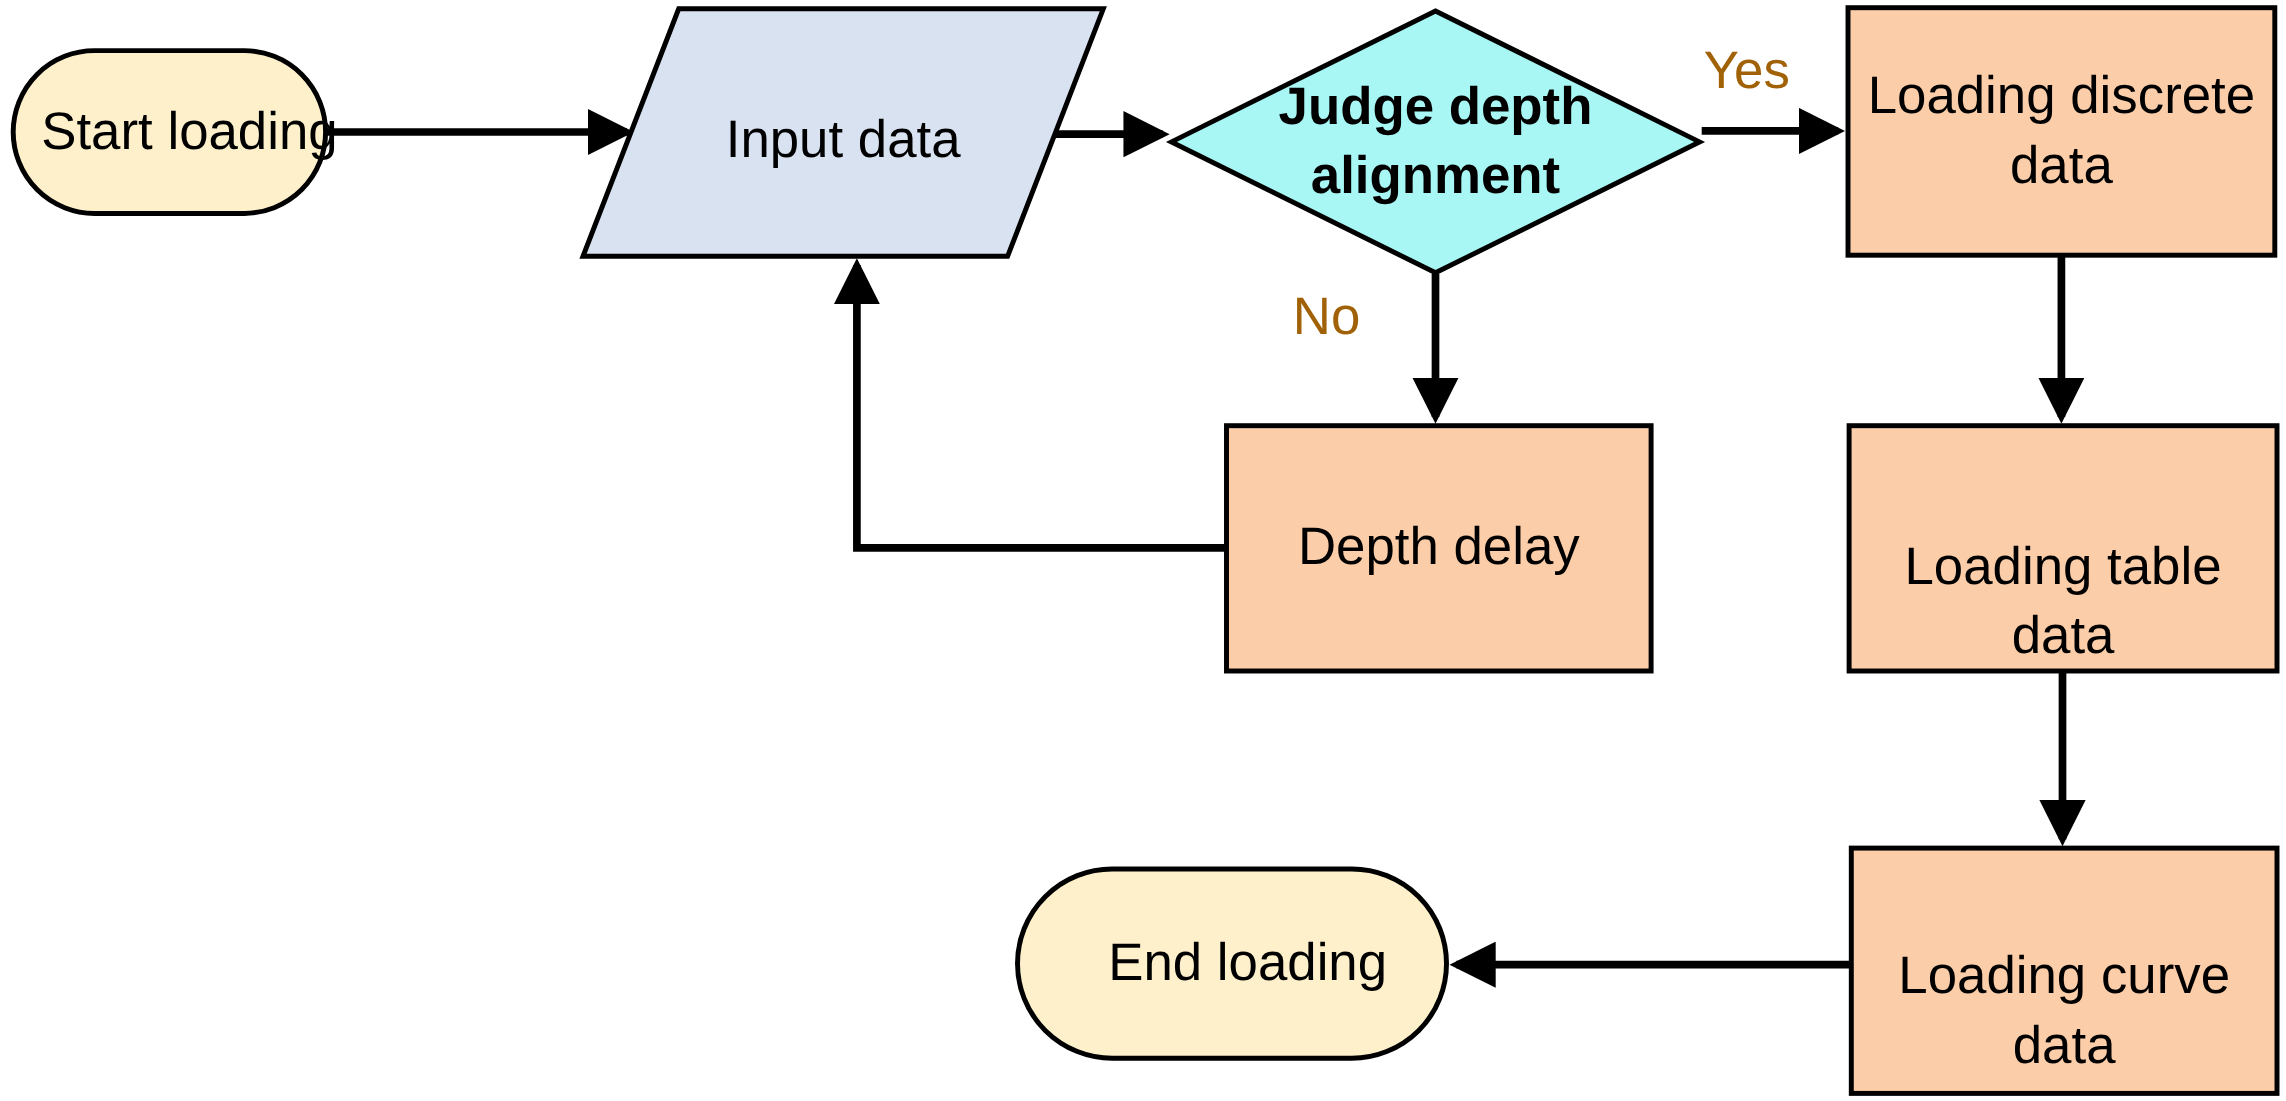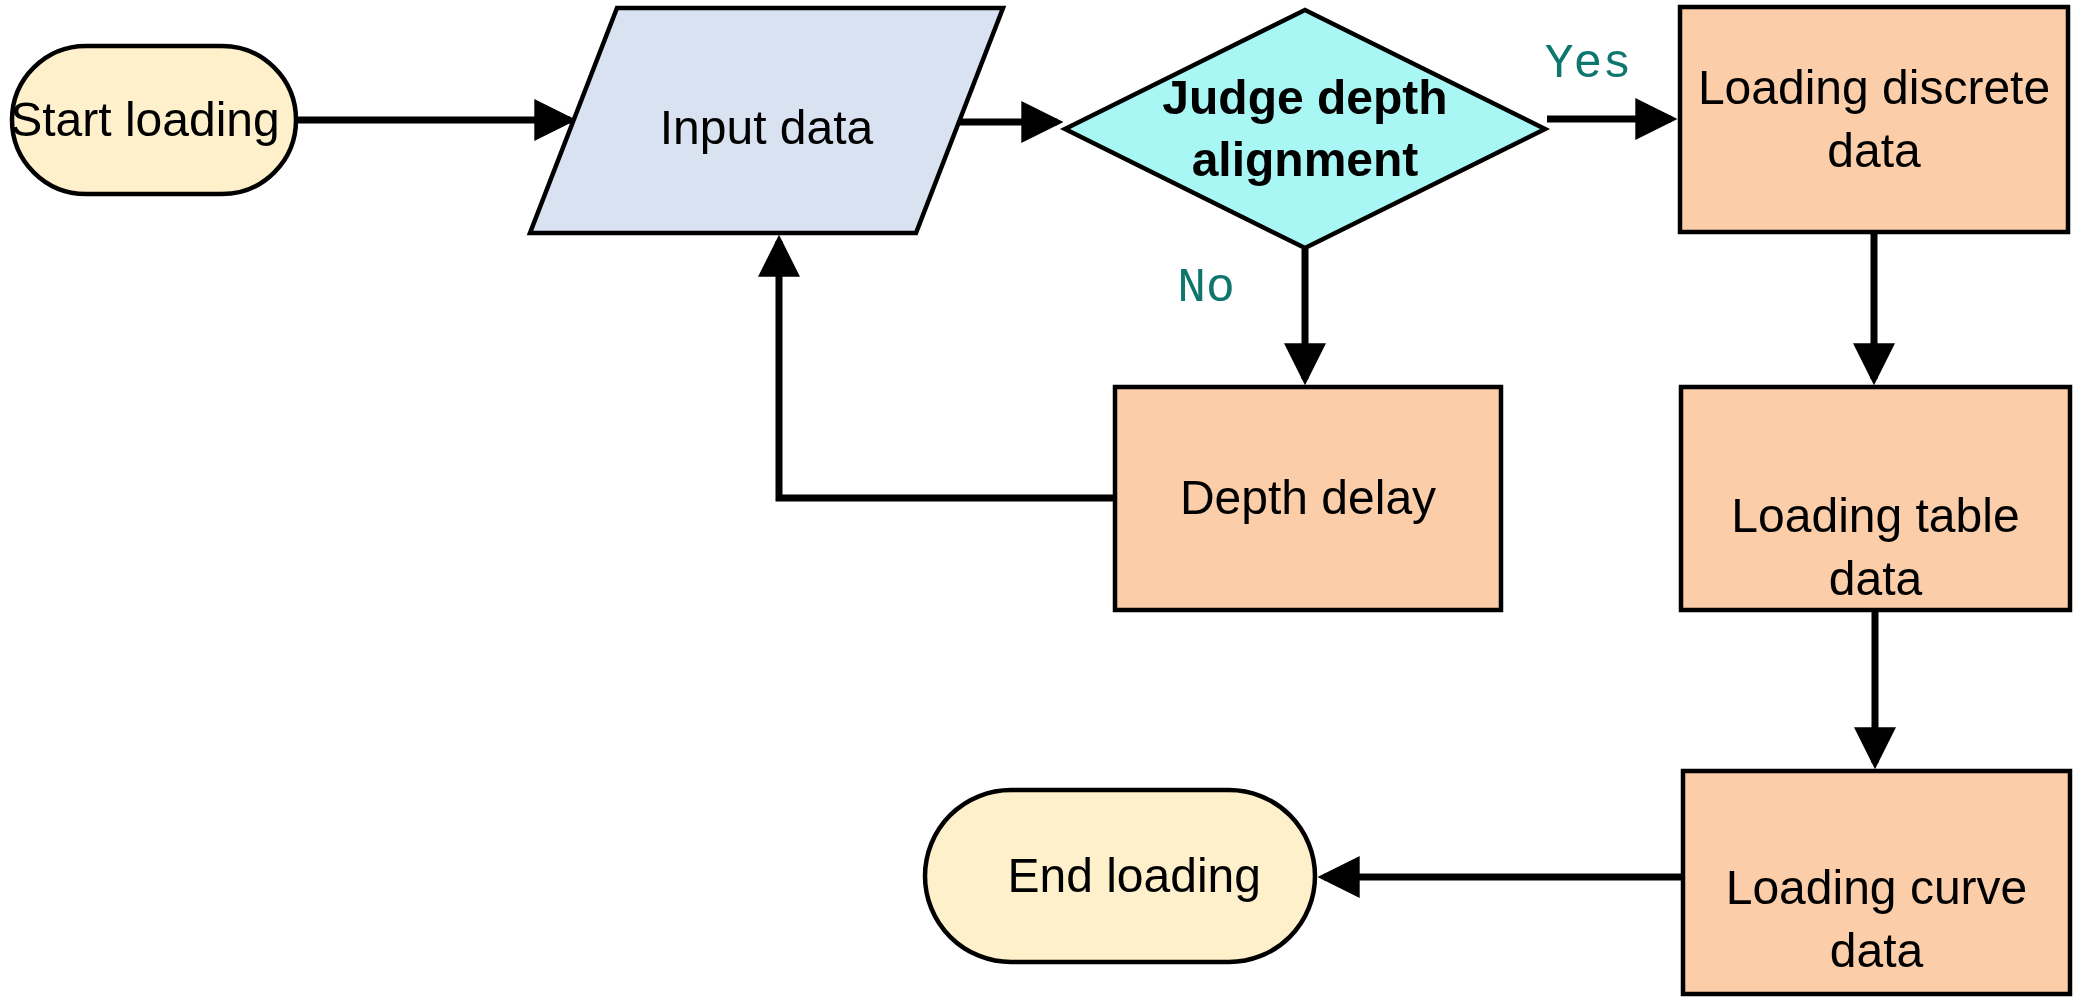--- a/index.html
+++ b/index.html
@@ -7,21 +7,21 @@
           font-family:"Liberation Sans", sans-serif;}
   .canvas svg{position:absolute;left:0;top:0;width:2078px;height:1001px;}
   .shape{stroke:#000000;stroke-width:4.5;}
   .edge{stroke:#000000;stroke-width:7;fill:none;stroke-linejoin:miter;}
   .arrowhead-fill{fill:#000000;}
   .label{position:absolute;display:flex;flex-direction:column;align-items:center;
          justify-content:center;text-align:center;color:#000000;font-size:48px;
          line-height:1.3;pointer-events:none;}
   .label span{display:block;white-space:nowrap;}
   .edge-label{position:absolute;display:flex;align-items:center;justify-content:center;
-              color:#0f766e;font-size:48px;pointer-events:none;font-family:Liberation Mono, monospace;}
+              color:#a16207;font-size:48px;pointer-events:none;}
 </style>
 </head>
 <body>
 
 <div class="canvas">
 
   <svg viewBox="0 0 2078 1001">
     <defs>
       <marker id="arrow" viewBox="0 0 10 10" refX="8.5" refY="5" markerWidth="6" markerHeight="6" orient="auto">
         <path class="arrowhead-fill" d="M0,0 L10,5 L0,10 Z"></path>
@@ -47,21 +47,21 @@
 
     <rect class="shape" x="1115" y="387" width="386" height="223" fill="#FBCDA8"></rect>
 
     <rect class="shape" x="1681" y="387" width="389" height="223" fill="#FBCDA8"></rect>
 
     <rect class="shape" x="1683" y="771" width="387" height="223" fill="#FBCDA8"></rect>
 
     <rect class="shape" x="925" y="790" width="390" height="172" rx="86" ry="86" fill="#FDF0CB"></rect>
   </svg>
 
-  <div class="label" style="left:2px;top:46px;width:286px;height:148px;">
+  <div class="label" style="left:21px;top:46px;width:286px;height:148px;align-items:flex-end;">
     <span>Start loading</span>
   </div>
 
   <div class="label" style="left:530px;top:16px;width:473px;height:225px;align-items:center;">
     <span>Input data</span>
   </div>
 
   <div class="label" style="left:1065px;top:10px;width:480px;height:238px;font-weight:bold;">
     <span>Judge depth</span>
     <span>alignment</span>

